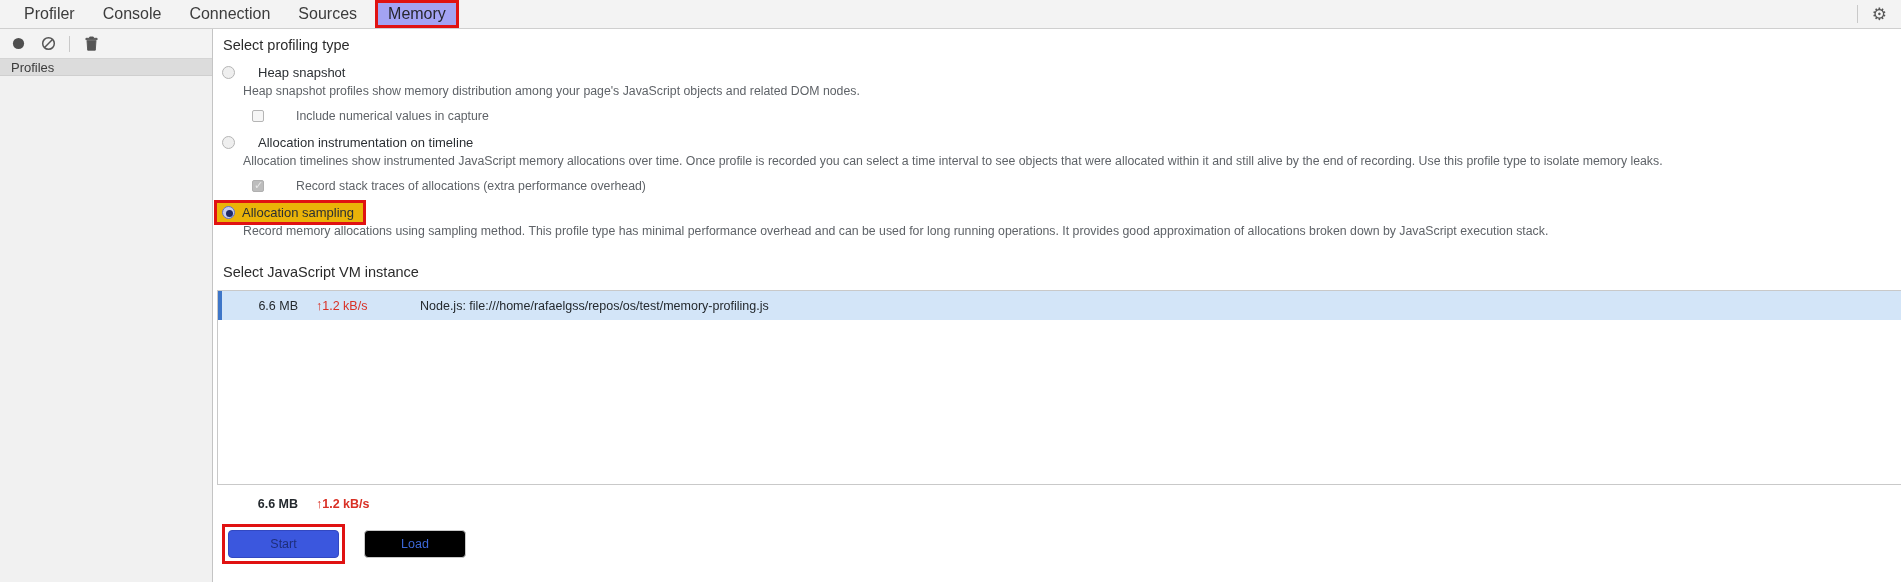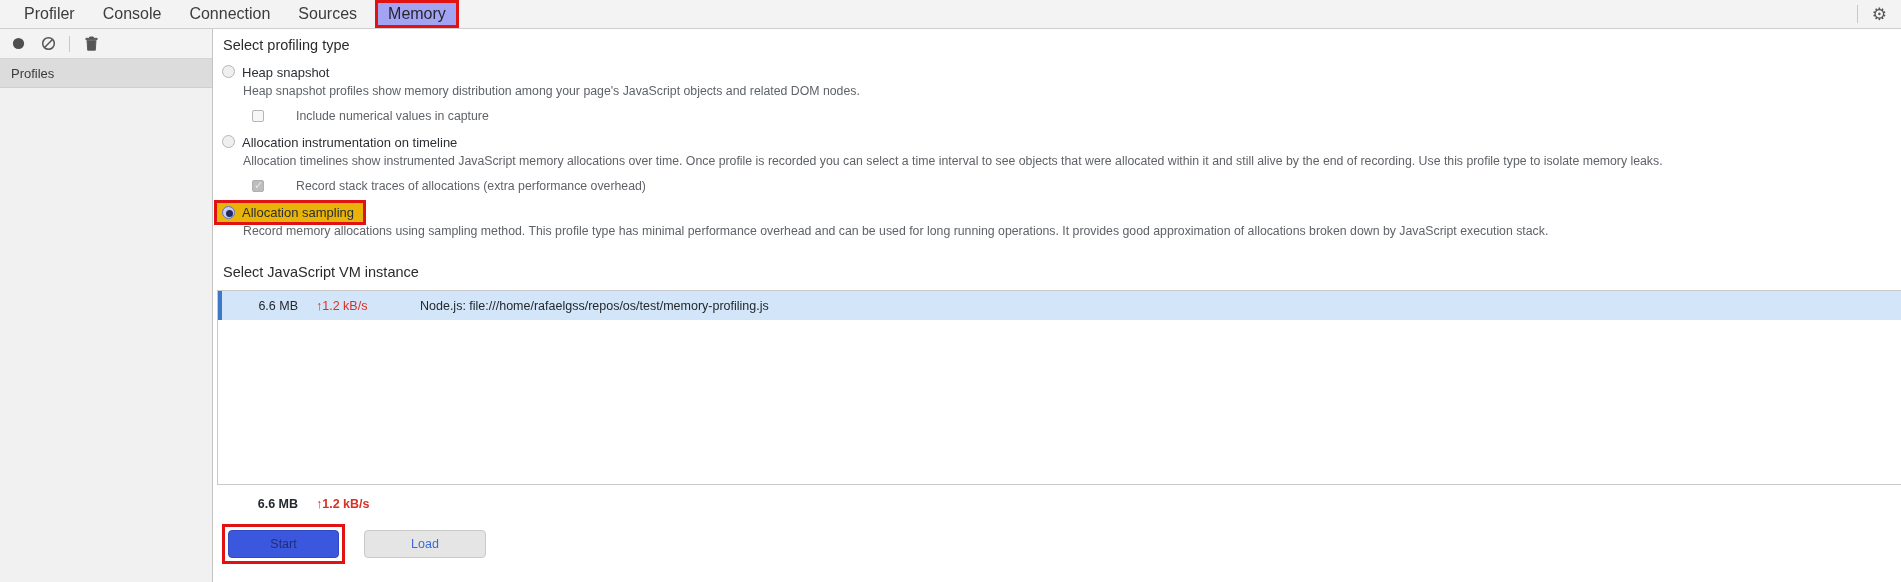--- a/index.html
+++ b/index.html
@@ -25,28 +25,28 @@
   .tabbar-right{margin-left:auto;display:flex;align-items:center;height:100%;}
   .tab-sep{width:1px;height:18px;background:#c9c9c9;margin-right:14px;}
   .gear{font-family:"DejaVu Sans",sans-serif;font-size:17px;color:#575757;margin-right:14px;line-height:1;}
   
   .split{display:flex;height:553px;}
   .sidebar{width:213px;flex:0 0 213px;border-right:1px solid #c4c4c4;background:#f1f1f1;display:flex;flex-direction:column;}
   .toolbar{height:30px;background:#f3f3f3;border-bottom:1px solid #d4d4d4;display:flex;align-items:center;padding-left:9px;gap:12px;}
   .tool{display:flex;align-items:center;justify-content:center;width:18px;height:18px;}
   .tool svg{display:block}
   .tool-sep{width:1px;height:16px;background:#c9c9c9;}
-  .panel-header{height:29px;background:#dcdcdc;border-bottom:1px solid #cfcfcf;display:flex;align-items:center;
+  .panel-header{height:17px;background:#dcdcdc;border-bottom:1px solid #cfcfcf;display:flex;align-items:center;
     padding-left:11px;font-size:13px;color:#3c3c3c;}
   .sidebar-body{flex:1;background:#f1f1f1;}
   
   .main{flex:1;background:#fff;padding:8px 0 0 4px;overflow:hidden;}
   .h1{font-size:14.5px;color:#2b2b2b;margin-left:6px;}
   .option{margin-left:5px;margin-top:12px;}
-  .option-head{display:flex;gap:7px;}
+  .option-head{display:flex;align-items:center;gap:23px;}
   .radio{width:13px;height:13px;border-radius:50%;border:1px solid #b5b5b5;background:#efefef;flex:0 0 13px;}
   .radio.on{border:1px solid #5f6fc9;background:#c6cdee;position:relative;}
   .radio.on::after{content:"";position:absolute;left:3px;top:3px;width:7px;height:7px;border-radius:50%;background:#1f2a66;}
   .opt-label{font-size:13px;font-weight:500;color:#2b2f33;}
   .option-highlight{display:inline-flex;align-items:center;gap:7px;background:#eab308;
     border:3px solid var(--red);padding:2px 9px 2px 5px;margin:-5px 0 -5px -8px;}
   .desc{font-size:12.3px;color:var(--muted);margin:4px 0 0 21px;white-space:nowrap;}
   .sub-check{display:flex;align-items:center;gap:7px;margin:11px 0 2px 30px;}
   .checkbox{width:12px;height:12px;border:1px solid #b5b5b5;border-radius:2px;background:#f6f6f6;flex:0 0 12px;}
   .checkbox.checked{background:#bdbdbd;border-color:#b0b0b0;position:relative;}
@@ -63,21 +63,21 @@
   .cell-name{color:#24292e;}
   .total-row{display:grid;grid-template-columns:62px 86px auto;column-gap:18px;align-items:center;
     padding-left:19px;margin-top:12px;font-size:12.5px;font-weight:bold;}
   .total-row .cell-rate{font-weight:bold;}
   .total-label{color:#1f1f1f;}
   
   .actions{display:flex;align-items:center;margin:13px 0 0 5px;}
   .start-annotation{border:3px solid var(--red);padding:3px;display:inline-block;}
   .btn{height:28px;font-size:12.5px;border-radius:4px;display:inline-flex;align-items:center;justify-content:center;cursor:default;}
   .btn-start{width:111px;background:var(--btn-blue);border:1px solid #3248c2;color:rgba(12,20,60,0.62);font-weight:500;}
-  .btn-load{width:122px;background:#e5e5e5;border:1px solid #c9c9c9;color:var(--load-blue);margin-left:19px;font-weight:500;}
+  .btn-load{width:102px;background:#000000;border:1px solid #c9c9c9;color:var(--load-blue);margin-left:19px;font-weight:500;}
   .icon-dark{fill:#555;stroke:#555;}
 </style>
 </head>
 <body>
 
 <div class="tabbar">
   <div class="tab">Profiler</div>
   <div class="tab">Console</div>
   <div class="tab">Connection</div>
   <div class="tab">Sources</div>

